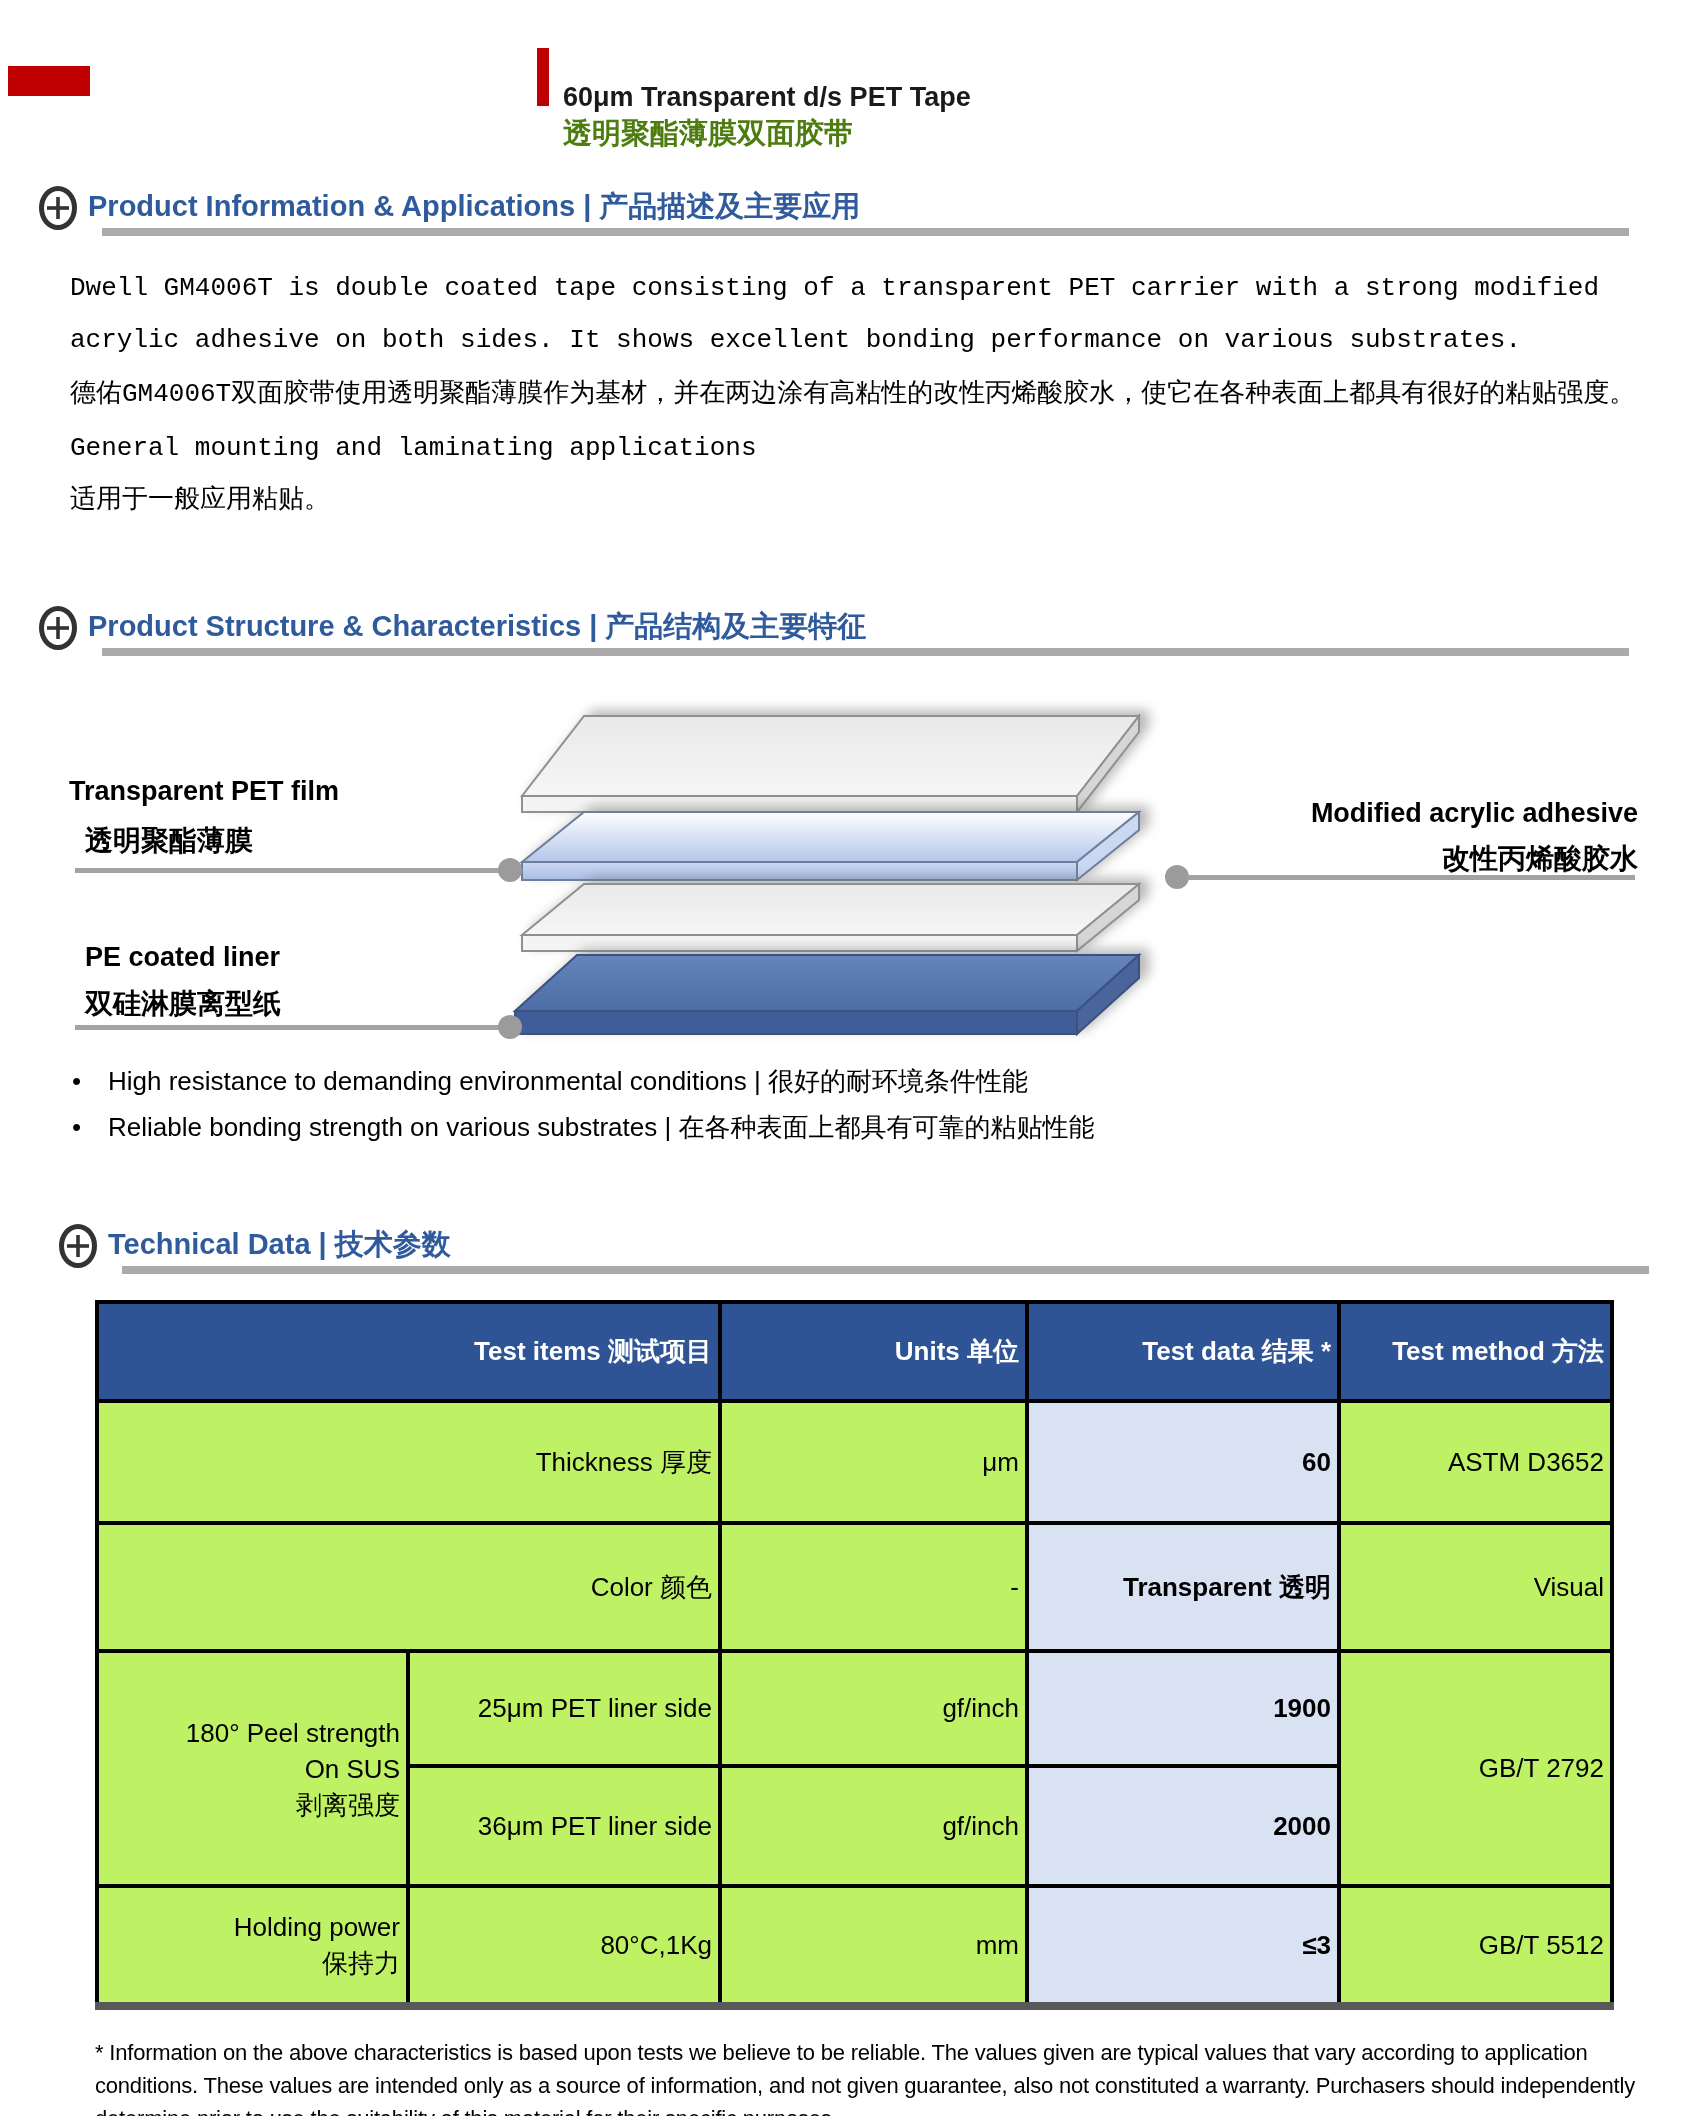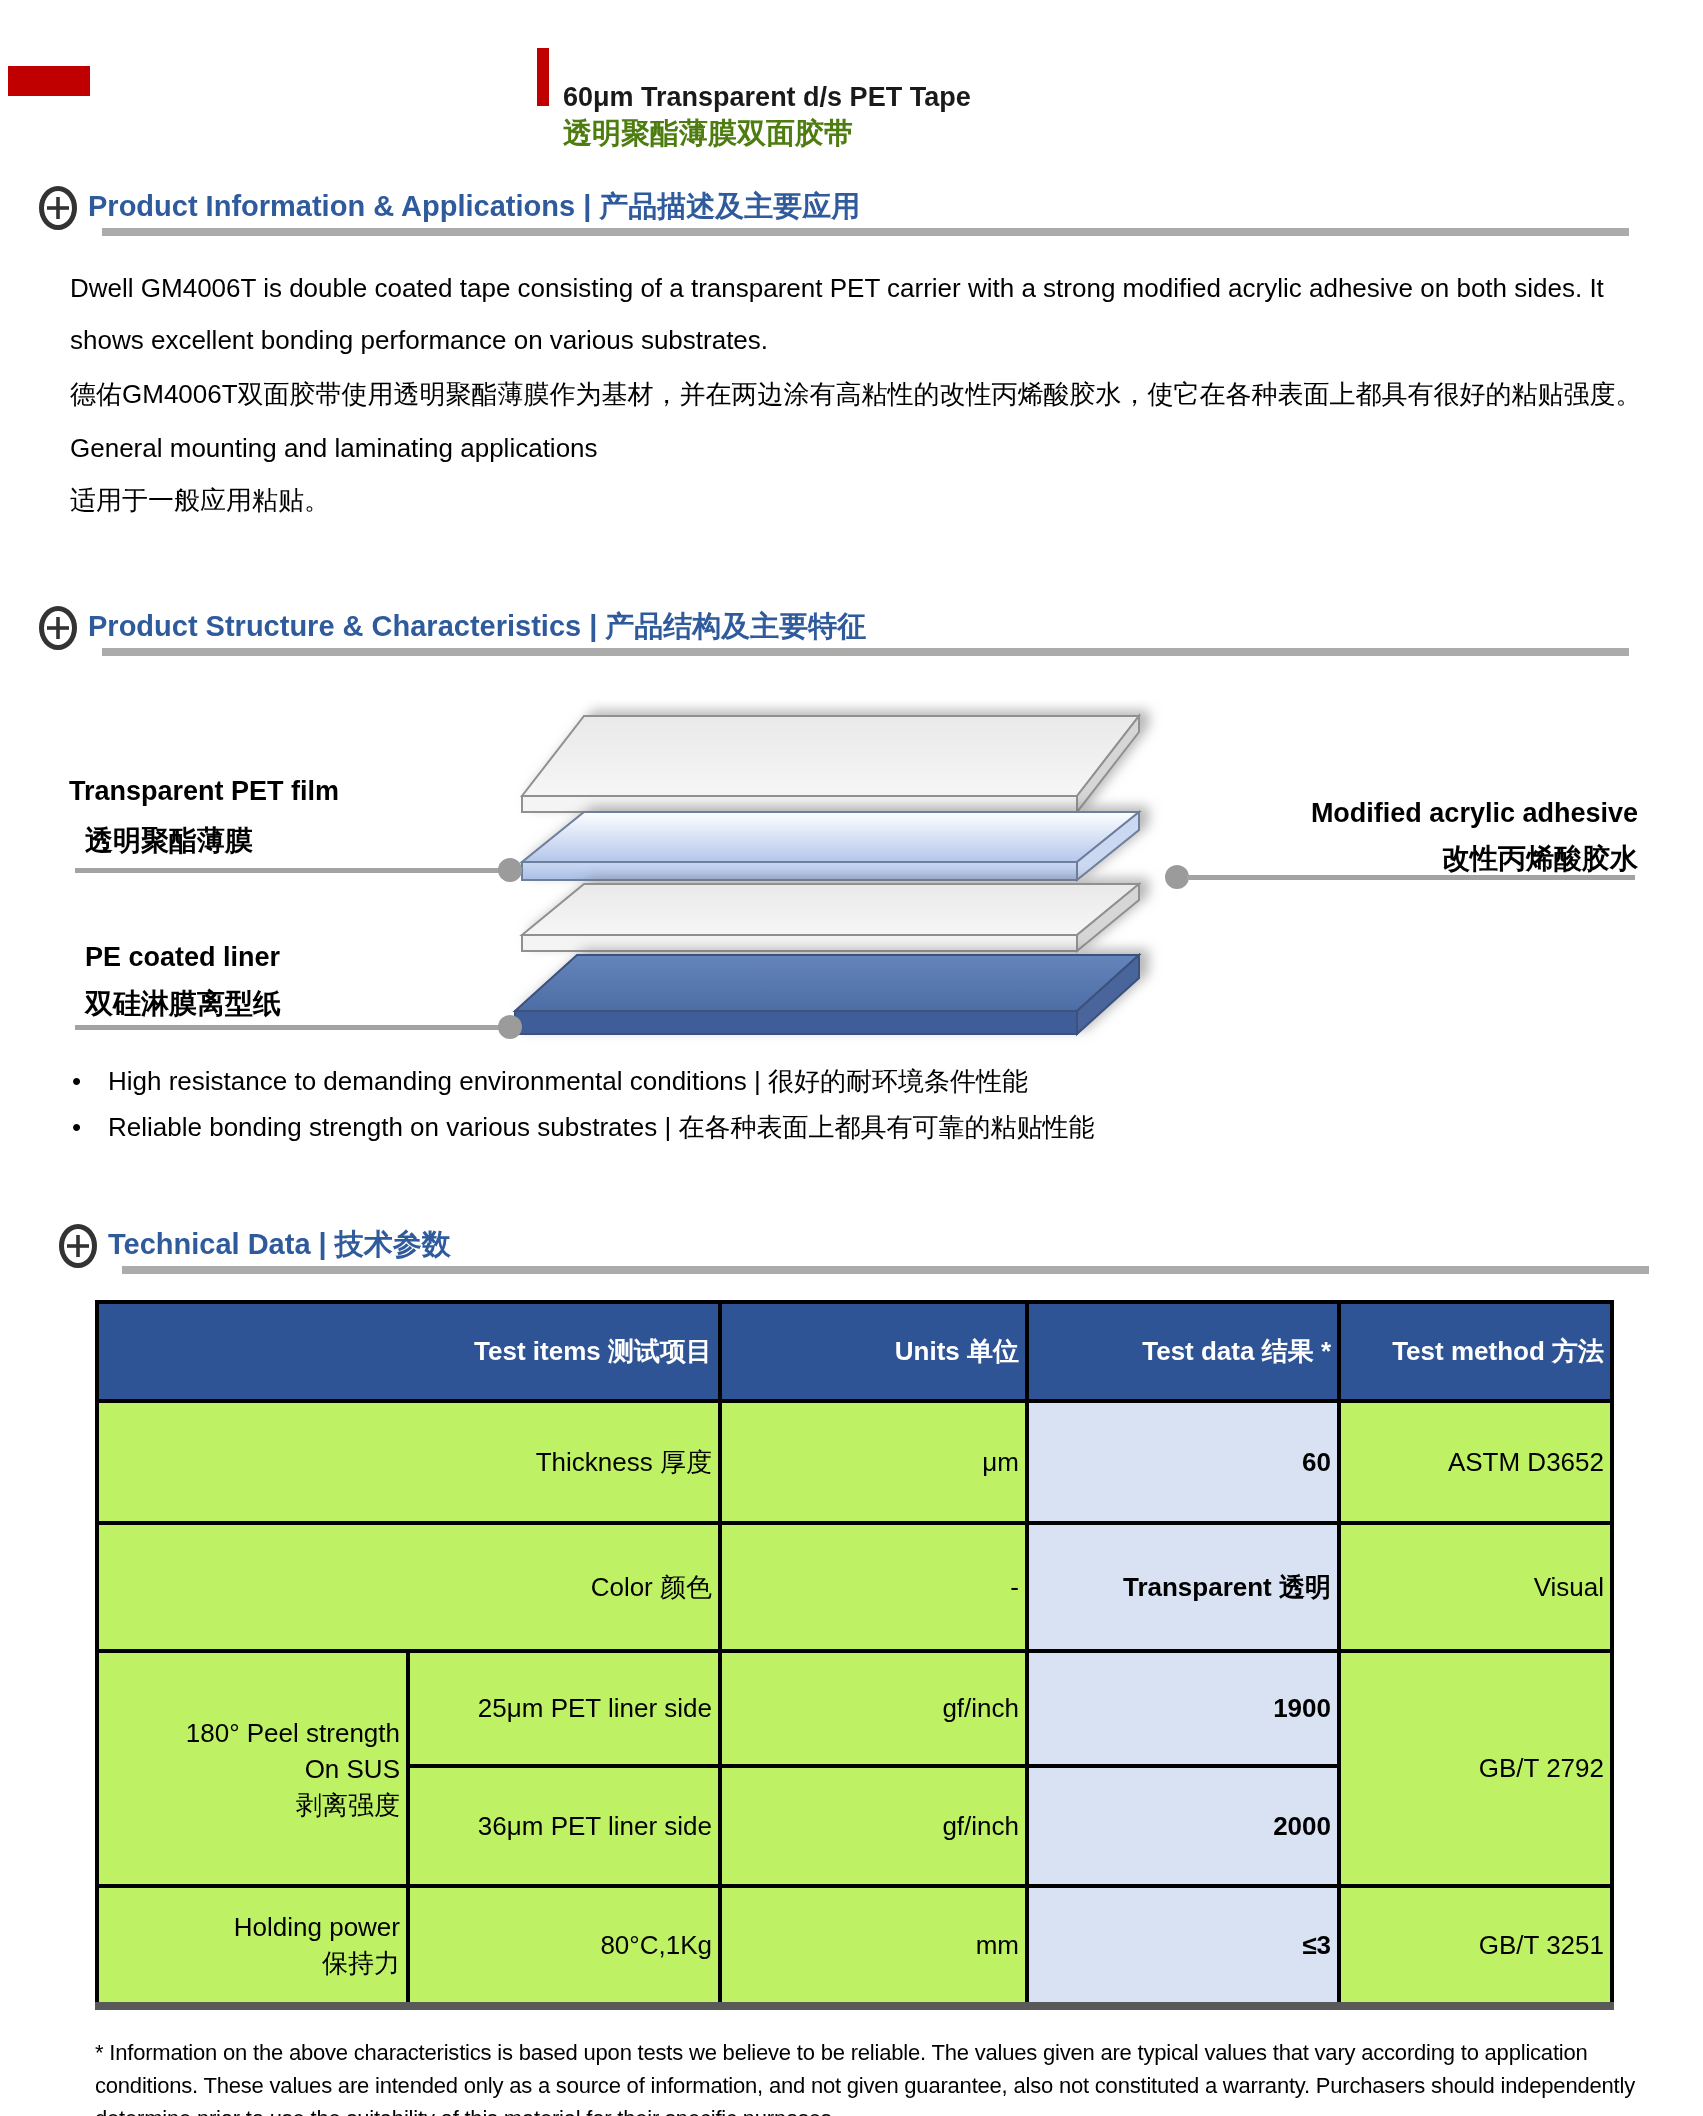--- a/index.html
+++ b/index.html
@@ -16,21 +16,21 @@
   .subtitle .cn{font-size:29px;line-height:37px;font-weight:bold;color:#4d7c0f;}
 
   
   .sec-heading{position:absolute;left:0;width:1703px;height:60px;}
   .sh-icon{position:absolute;left:36px;top:-3px;}
   .sh-title{position:absolute;left:88px;top:0;font-size:29px;line-height:36px;font-weight:bold;color:#2F5B9D;white-space:nowrap;}
   .sh-rule{position:absolute;left:102px;top:40px;width:1527px;height:8px;background:#ABABAB;}
 
   
   .info-body{position:absolute;left:70px;top:262px;width:1572px;}
-  .info-body p{margin:0;font-size:26px;line-height:52px;}
+  .info-body p{margin:0;font-size:26px;line-height:52px;font-family:Liberation Mono, monospace;}
   .info-body p.gap{margin-top:2px;}
 
   
   .diagram{position:absolute;left:60px;top:700px;width:1583px;height:350px;}
   .diagram svg{position:absolute;left:0;top:0;}
   .d-label-en{font-size:27px;font-weight:bold;white-space:nowrap;}
   .d-label-cn{font-size:28px;font-weight:bold;white-space:nowrap;}
   .lbl{position:absolute;}
   .lbl-right{text-align:right;width:540px;}
   .callout-line{position:absolute;height:5px;background:#A3A3A3;}
@@ -233,20 +233,20 @@
         <td class="data-col">2000</td>
       </tr>
       <tr class="r-holding">
         <td class="cell-lines">
           <span>Holding power</span>
           <span>保持力</span>
         </td>
         <td>80°C,1Kg</td>
         <td>mm</td>
         <td class="data-col">≤3</td>
-        <td>GB/T 3251</td>
+        <td>GB/T 5512</td>
       </tr>
     </tbody>
   </table>
 
   <div class="footnote">* Information on the above characteristics is based upon tests we believe to be reliable. The values given are typical values that vary according to application conditions. These values are intended only as a source of information, and not given guarantee, also not constituted a warranty. Purchasers should independently determine prior to use the suitability of this material for their specific purposes.</div>
 
 </div>
 
 </body></html>

